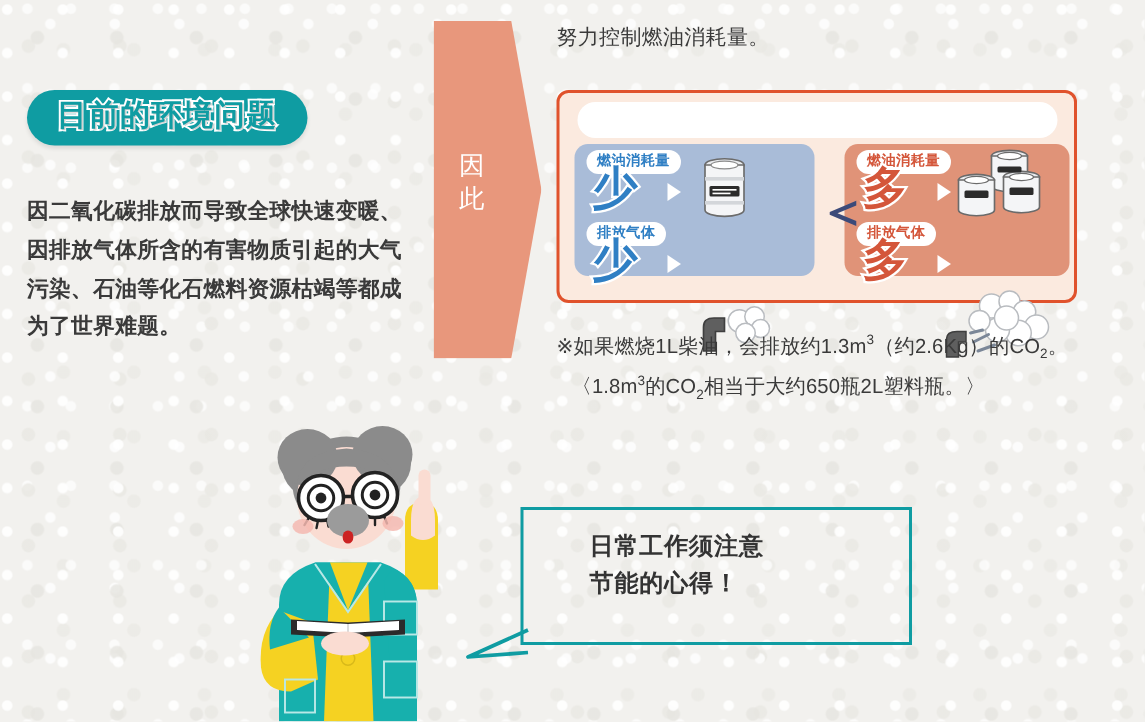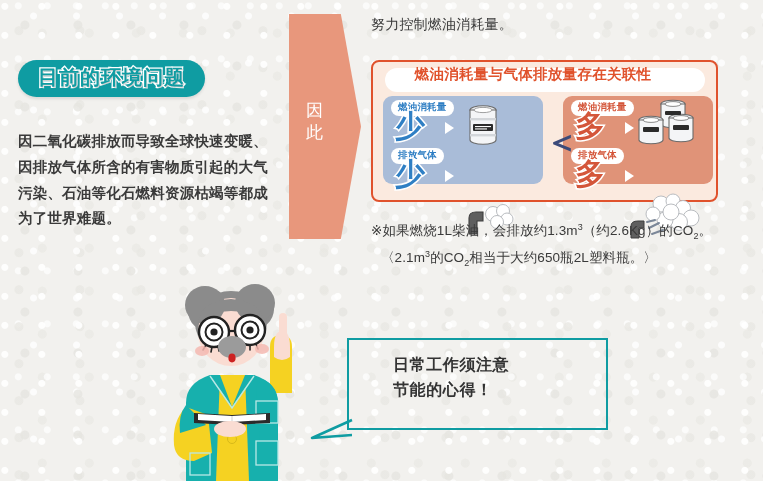--- a/index.html
+++ b/index.html
@@ -191,21 +191,20 @@
 </div>
 
 <div id="right-col">
 
   <div id="intro-text">
     <span class="ln">努力控制燃油消耗量。</span>
   </div>
 
   <div id="diagram-card">
     <div id="diagram-title-pill"></div>
-    <div id="diagram-title-text">燃油消耗量与气体排放量存在关联性</div>
 
     <div class="cmp-box" id="cmp-box-low">
       <div class="cmp-row r1">
         <span class="cmp-tag">燃油消耗量</span>
         <span class="cmp-amount">少</span>
         <span class="cmp-tri"></span>
         <span class="icon-art" id="low-drum">
           <svg viewBox="0 0 36 42" width="36" height="42">
             <ellipse cx="18" cy="6" rx="13" ry="4.2" fill="#e9ebee" stroke="#6b6b6b" stroke-width="1.1"></ellipse>
             <path d="M5 6 L5 36 A13 4.2 0 0 0 31 36 L31 6 Z" fill="#f4f5f7" stroke="#6b6b6b" stroke-width="1.1"></path>
@@ -285,21 +284,21 @@
           </svg>
         </span>
       </div>
     </div>
 
     <div id="lt-symbol">＜</div>
   </div>
 
   <div id="footnotes">
     <span class="ln"><span>※如果燃烧1L柴油，会排放约1.3m</span><sup>3</sup><span>（约2.6Kg）的CO</span><sub>2</sub><span>。</span></span>
-    <span class="ln indent"><span>〈2.1m</span><sup>3</sup><span>的CO</span><sub>2</sub><span>相当于大约650瓶2L塑料瓶。〉</span></span>
+    <span class="ln indent"><span>〈1.8m</span><sup>3</sup><span>的CO</span><sub>2</sub><span>相当于大约650瓶2L塑料瓶。〉</span></span>
   </div>
 </div>
 
 <div id="character">
   <svg viewBox="0 0 185 206" width="185" height="206">
 
     <path d="M120 118 L120 72 Q120 60 131 60 Q142 60 142 72 L142 118 Z" fill="#f5d222"></path>
 
     <path d="M124 72 Q124 56 132 56 Q140 56 140 72 L140 82 Q132 88 124 82 Z" fill="#fadcd2"></path>
     <rect x="129" y="38" width="8" height="24" rx="4" fill="#fadcd2"></rect>

